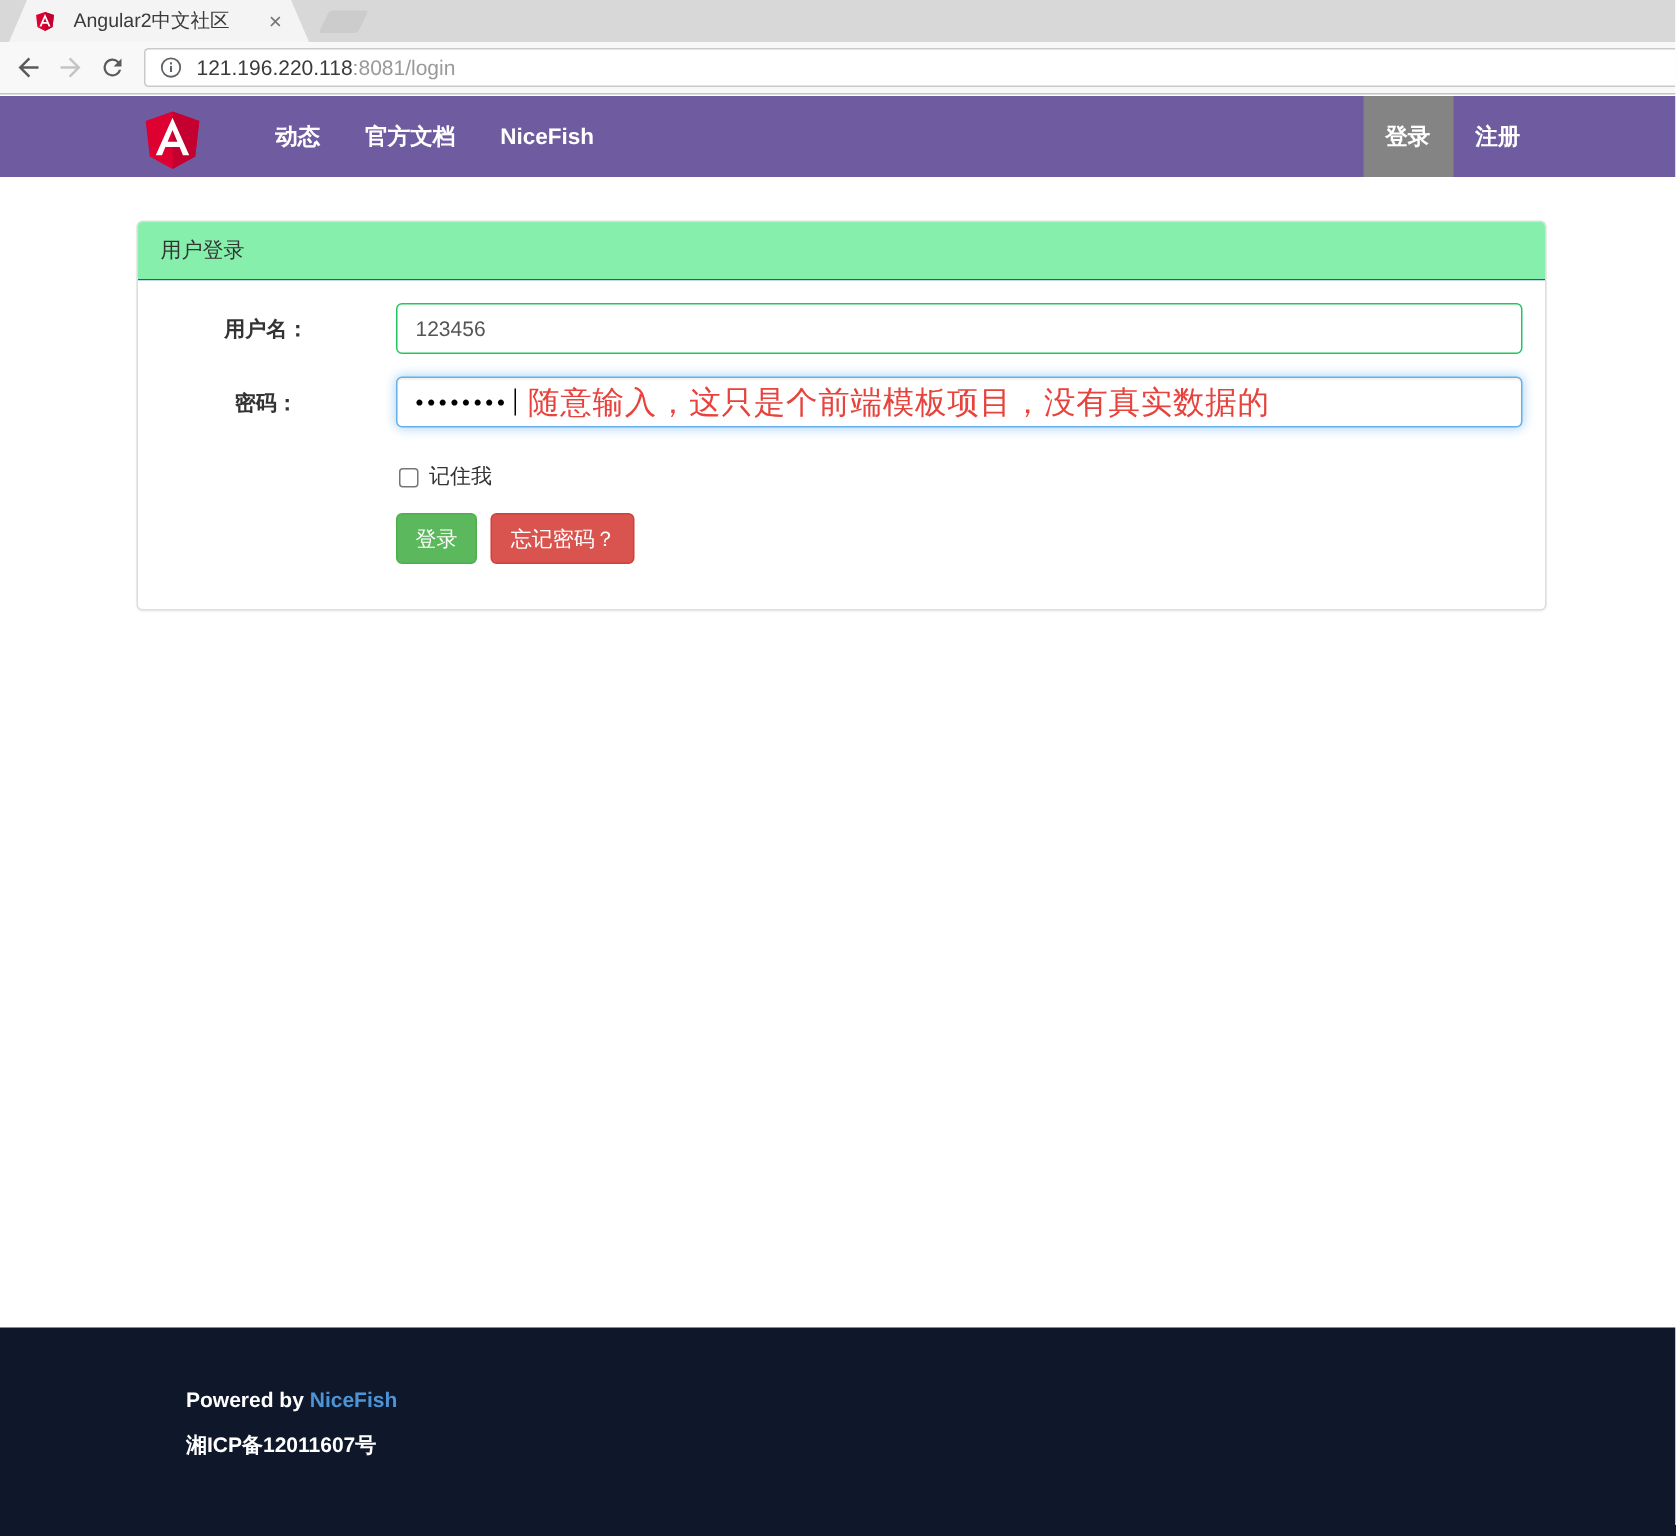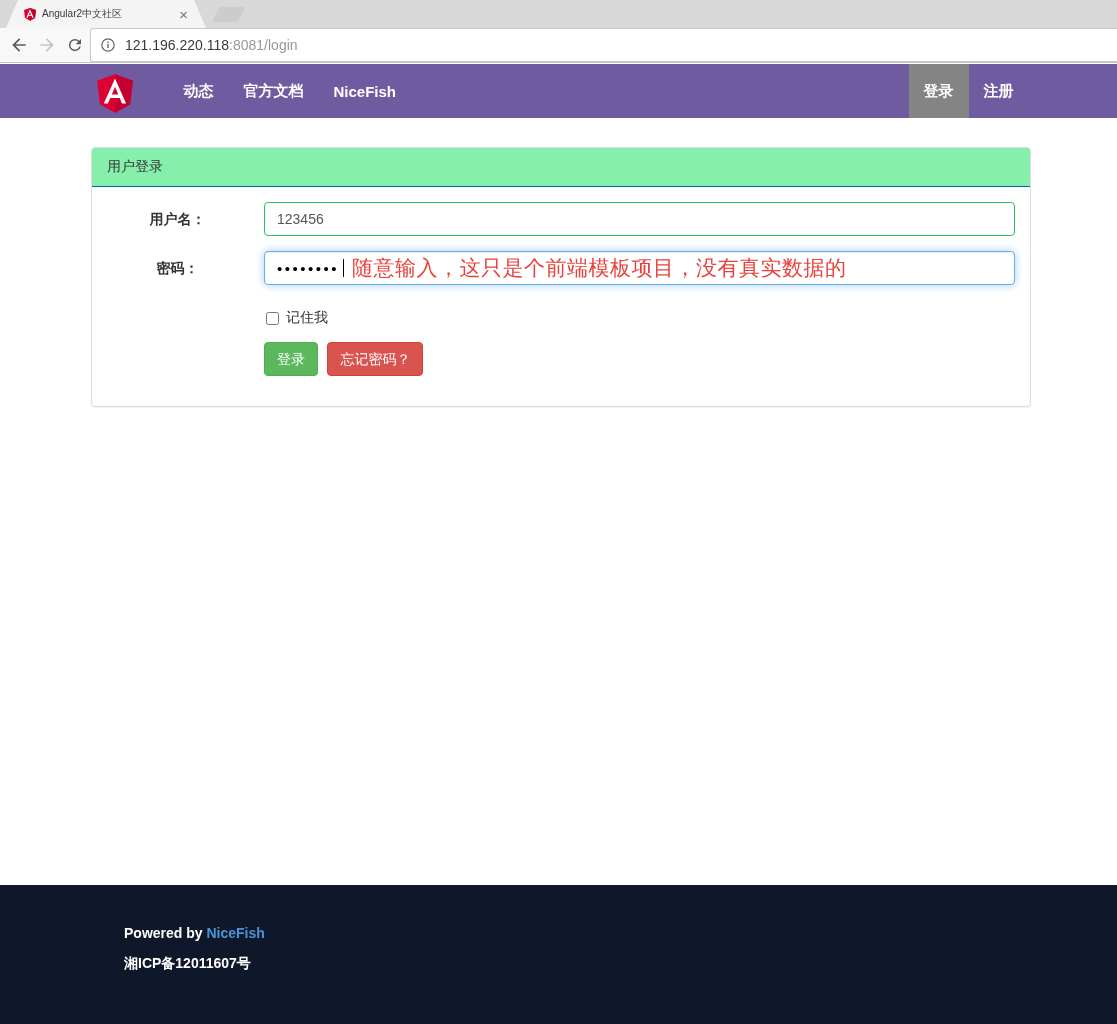--- a/index.html
+++ b/index.html
@@ -13,35 +13,35 @@
 
   
   .tabstrip { position:absolute; top:0; left:0; right:0; height:28px; background:#d8d8d8; }
   .tab {
     position:absolute; left:6px; top:0; width:200px; height:28px;
     background:#f4f4f4;
     clip-path: polygon(0 100%, 12px 0, calc(100% - 12px) 0, 100% 100%);
     display:flex; align-items:center; padding:0 18px 0 16px;
   }
   .tab-favicon { width:16px; height:16px; flex:0 0 16px; }
-  .tab-title { font-size:10px; color:#3a3a3a; margin-left:4px; flex:1; white-space:nowrap; overflow:hidden; }
+  .tab-title { font-size:13px; color:#3a3a3a; margin-left:11px; flex:1; white-space:nowrap; overflow:hidden; }
   .tab-close { font-size:15px; color:#777; margin-left:4px; line-height:1; cursor:default; }
   .newtab-btn {
     position:absolute; left:216px; top:7px; width:26px; height:15px;
     background:#cccccc; border-radius:2px; transform:skewX(-26deg);
   }
 
   .toolbar {
     position:absolute; top:28px; left:0; right:0; height:35px;
     background:#f8f8f8; border-bottom:1px solid #c3c3c3;
     display:flex; align-items:center; padding:0 0 0 6px;
   }
   .nav-btn { width:26px; height:26px; display:flex; align-items:center; justify-content:center; margin-right:2px; }
   .omnibox {
-    flex:1; height:34px; background:#fff;
+    flex:1; height:26px; margin-left:6px; background:#fff;
     border:1px solid #c9c9c9; border-right:none; border-radius:3px 0 0 3px;
     display:flex; align-items:center; padding-left:8px; overflow:hidden;
   }
   .info-icon { width:18px; height:18px; margin-right:8px; flex:0 0 18px; }
   .url { font-size:14px; white-space:nowrap; }
   .url-host { color:#3a3a3a; }
   .url-path { color:#999999; }
 
   
   .navbar { position:absolute; top:64px; left:0; right:0; height:54px; background:#6f5b9f; }

